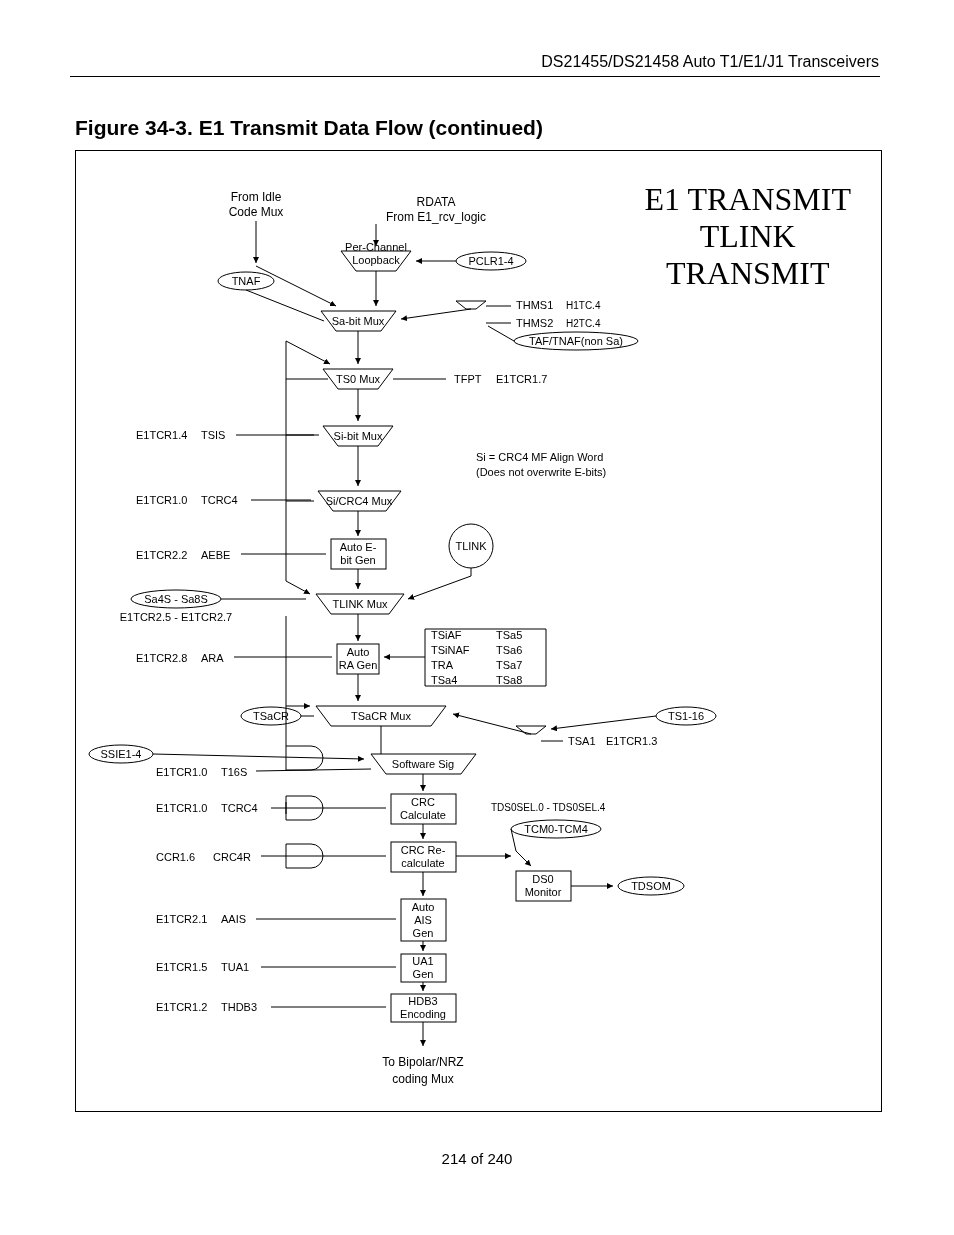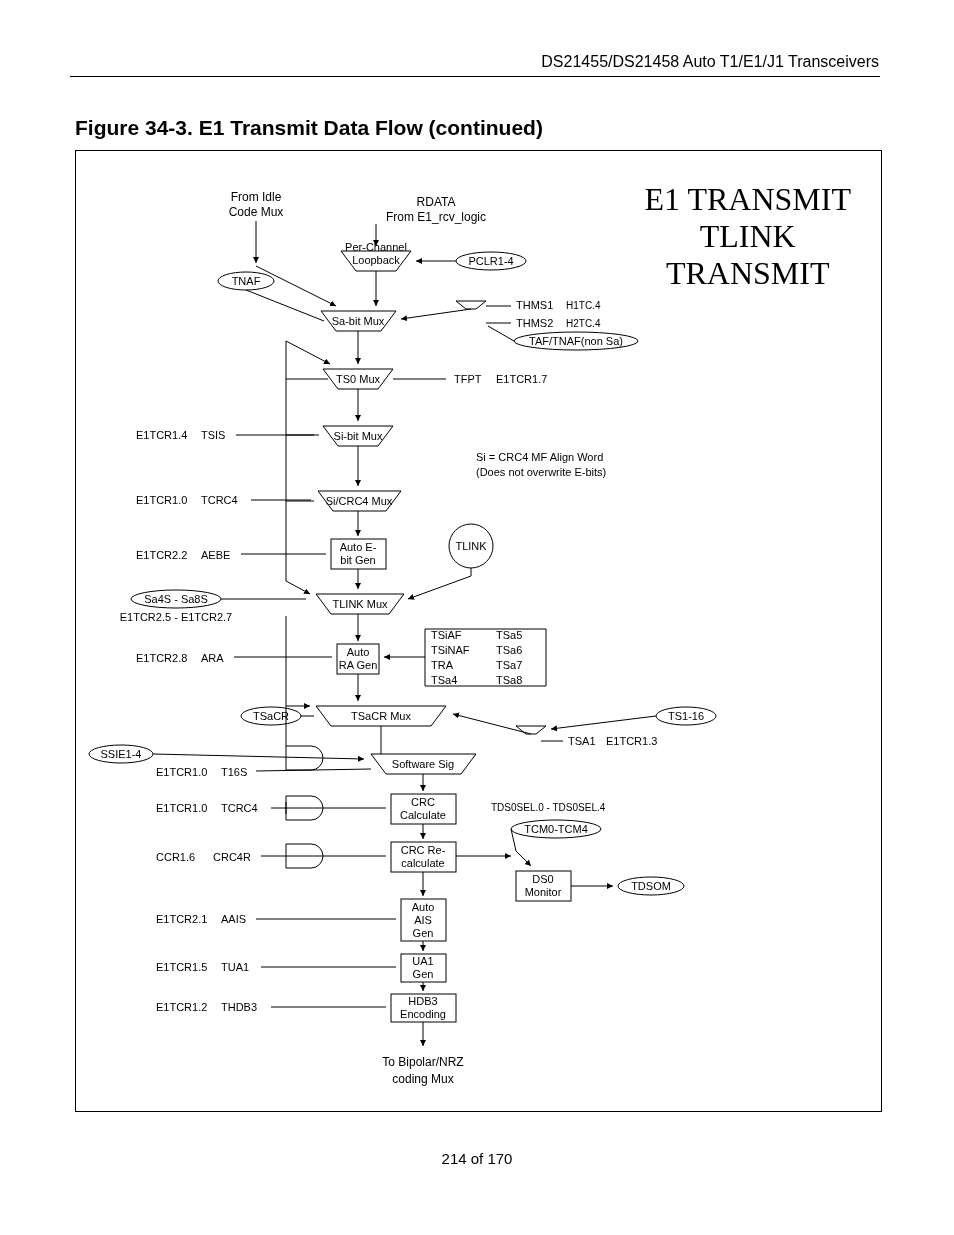--- a/index.html
+++ b/index.html
@@ -301,14 +301,14 @@
       <line x1="195" y1="856" x2="310" y2="856" stroke="#000"></line>
 
       <line x1="347" y1="871" x2="347" y2="895" stroke="#000" marker-end="url(#ah)"></line>
       <text x="347" y="915" class="lbl" text-anchor="middle">To Bipolar/NRZ</text>
       <text x="347" y="932" class="lbl" text-anchor="middle">coding Mux</text>
 
       <line x1="210" y1="555" x2="210" y2="595" stroke="#000"></line>
     </svg>
   </div>
 
-  <div class="page-num">214 of 170</div>
+  <div class="page-num">214 of 240</div>
 </div>
 
 </body></html>

